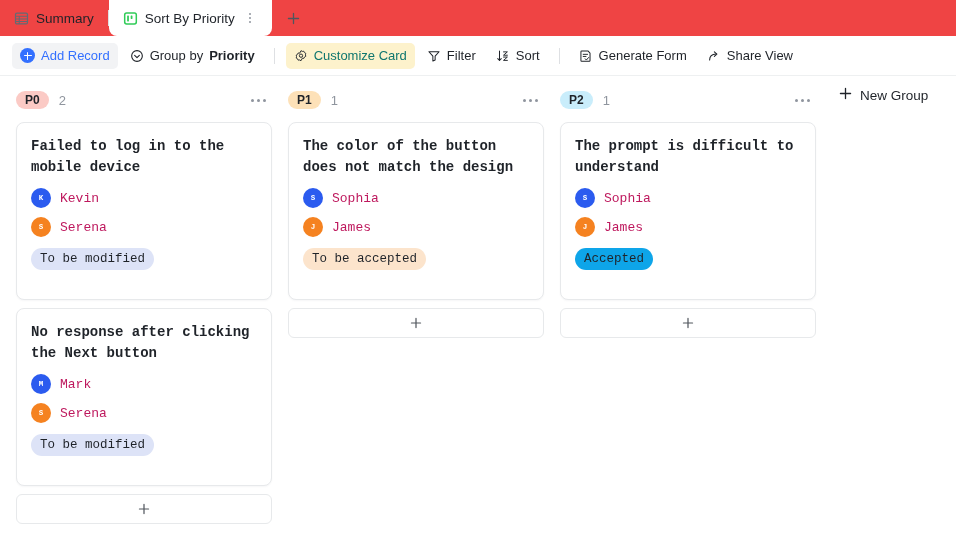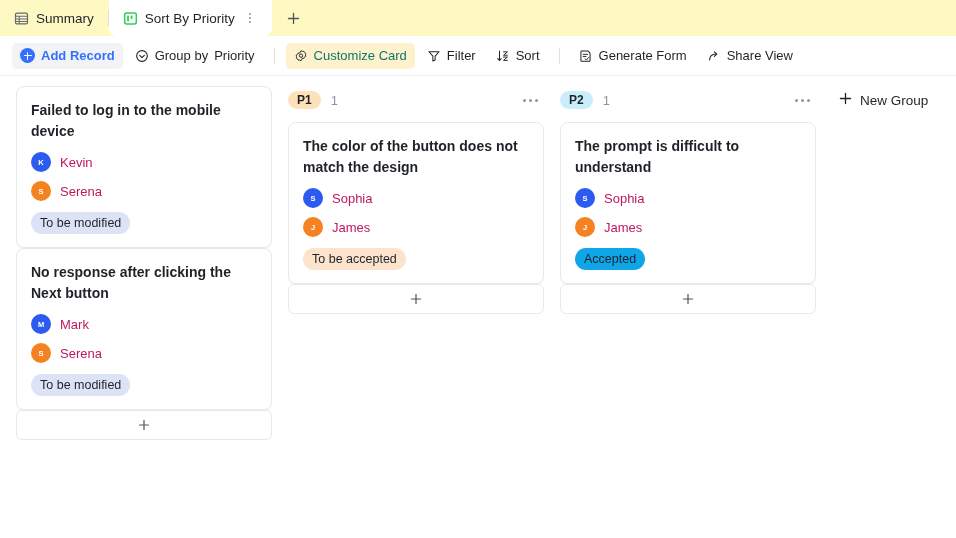--- a/index.html
+++ b/index.html
@@ -6,21 +6,21 @@
   html, body {
     width: 956px; height: 538px;
     font-family: "Liberation Sans", sans-serif;
     background: #ffffff;
     overflow: hidden;
   }
 
   
   .tabbar {
     height: 36px;
-    background: #fef9c3;
+    background: #ef4444;
     display: flex;
     align-items: stretch;
     position: relative;
   }
   .tab {
     display: flex;
     align-items: center;
     gap: 7px;
     padding: 0 14px;
     font-size: 13.5px;
@@ -70,24 +70,24 @@
   }
   .tb-btn {
     display: flex; align-items: center; gap: 6px;
     height: 26px; padding: 0 8px;
     border-radius: 5px;
     font-size: 13px;
     color: #1f2329;
     cursor: pointer;
     white-space: nowrap;
   }
-  .tb-btn.primary { color: #3370ff; background: #f2f3f5; font-weight: 700; }
+  .tb-btn.primary { color: #3370ff; background: #f2f3f5; font-weight: 400; }
   .tb-btn.accent { background: #fdf2cc; color: #0f766e; }
   .tb-sep { width: 1px; height: 16px; background: #dee0e3; margin: 0 7px; }
-  .tb-strong { font-weight: 400; }
+  .tb-strong { font-weight: 700; }
 
   .plus-circle {
     width: 15px; height: 15px; border-radius: 50%;
     background: #3370ff; position: relative; flex: none;
   }
   .plus-circle::before, .plus-circle::after {
     content: ""; position: absolute; background: #fff; border-radius: 1px;
   }
   .plus-circle::before { left: 3.5px; right: 3.5px; top: 6.8px; height: 1.6px; }
   .plus-circle::after  { top: 3.5px; bottom: 3.5px; left: 6.7px; width: 1.6px; }
@@ -114,23 +114,25 @@
   .grp-dots {
     margin-left: auto; display: flex; gap: 3px; align-items: center;
     cursor: pointer; padding: 4px;
   }
   .grp-dots i { width: 3px; height: 3px; border-radius: 50%; background: #8f959e; display: block; }
 
   .card {
     background: #fff;
     border: 1px solid #e7e9eb;
     border-radius: 8px;
-    padding: 13px 14px 13px 14px;
+    padding: 13px 14px 29px 14px;
+    margin-bottom: 8px;
     cursor: pointer;
     box-shadow: 0 1px 2px rgba(31,35,41,0.04);
+    font-family: Liberation Mono, monospace;
   }
   .card-title {
     font-size: 14px; font-weight: 600; color: #1f2329;
     line-height: 21px; margin-bottom: 10px;
   }
   .person { display: flex; align-items: center; gap: 9px; margin-bottom: 9px; }
   .avatar {
     width: 20px; height: 20px; border-radius: 50%;
     display: flex; align-items: center; justify-content: center;
     color: #fff; font-size: 7.5px; font-weight: 600; flex: none;
@@ -143,21 +145,21 @@
   .add-card {
     height: 30px;
     border: 1px solid #e7e9eb;
     border-radius: 6px;
     display: flex; align-items: center; justify-content: center;
     color: #51565d; font-size: 16px; font-weight: 300;
     cursor: pointer; background: #fff;
   }
   .new-group {
     display: flex; align-items: center; gap: 7px;
-    margin-left: 22px; margin-top: 5px;
+    margin-left: 22px; 
     font-size: 13.5px; color: #1f2329; cursor: pointer;
     white-space: nowrap;
   }
 </style>
 </head>
 <body>
 
 <div class="tabbar">
   <div class="tab">
     <span class="tab-icon">
@@ -263,20 +265,29 @@
         <path d="M3 12.6c0-4 3.1-6.6 7.4-6.8" stroke="#1f2329" stroke-width="1.2" stroke-linecap="round"></path>
         <path d="M8.4 3.2l2.9 2.6-2.9 2.6" stroke="#1f2329" stroke-width="1.2" stroke-linecap="round" stroke-linejoin="round"></path>
       </svg>
     </span>
     <span>Share View</span>
   </div>
 </div>
 
 <div class="board" id="board">
     <div class="column">
+      <div class="col-head">
+        <span class="grp-badge" style="background:#fbcac5">P0</span>
+        <span class="grp-count">2</span>
+        <span class="grp-dots">
+          <i></i>
+          <i></i>
+          <i></i>
+        </span>
+      </div>
       <div class="card"><div class="card-title">Failed to log in to the mobile device</div><div class="person">
           <span class="avatar" style="background:#2b5bef">K</span>
           <span class="person-name">Kevin</span>
         </div><div class="person">
           <span class="avatar" style="background:#f58220">S</span>
           <span class="person-name">Serena</span>
         </div><span class="tag" style="background:#dde3f7">To be modified</span></div>
       <div class="card"><div class="card-title">No response after clicking the Next button</div><div class="person">
           <span class="avatar" style="background:#2b5bef">M</span>
           <span class="person-name">Mark</span>

